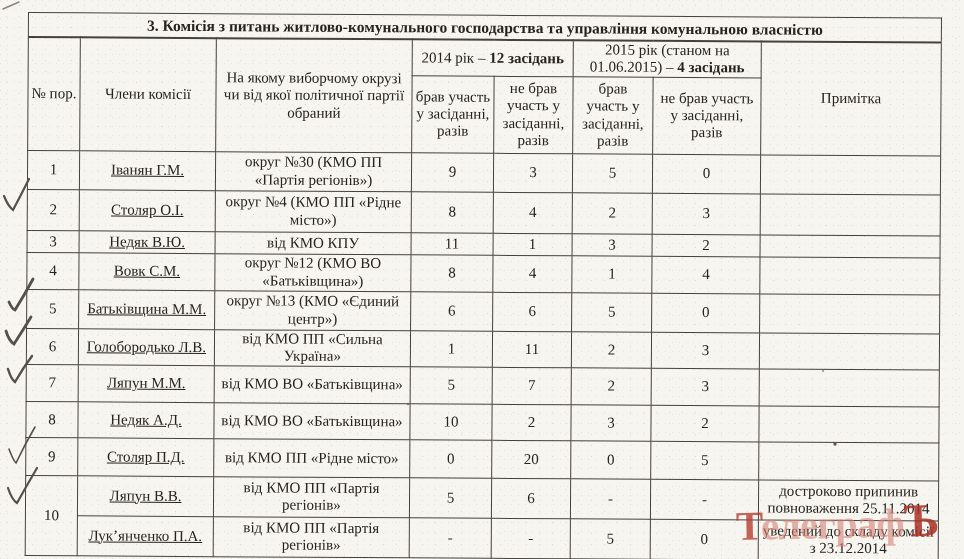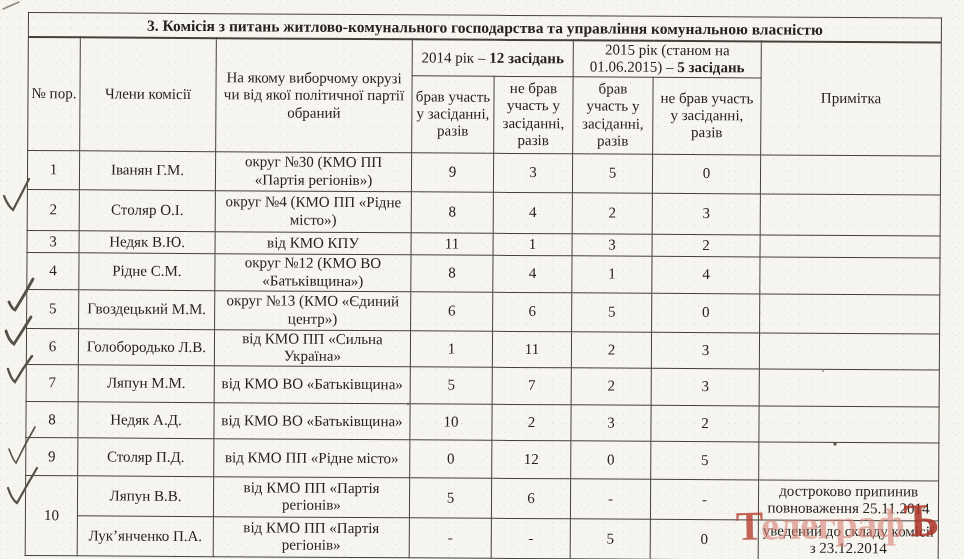--- a/index.html
+++ b/index.html
@@ -27,21 +27,21 @@
   }
   tr.title-row td {
     font-weight:bold; font-size:15.5px; height:21px;
     border-bottom-width:2px; padding:1px 2px;
   }
   tr.group-row td { height:32px; }
   tr.sub-row td { height:76px; }
   .bold { font-weight:bold; }
   .num-cell  { vertical-align:top; padding-top:4px; }
   .val-cell  { vertical-align:top; padding-top:3px; }
-  .name-cell { text-align:left; padding-left:6px; }
+  .name-cell { text-align:left; padding-left:6px;text-decoration:underline; }
   .note-cell { font-size:14.6px; line-height:1.25; }
   .r1  td { height:38px; } .r2  td { height:40px; } .r3  td { height:21px; }
   .r4  td { height:36px; } .r5  td { height:38px; } .r6  td { height:35px; }
   .r7  td { height:36px; } .r8  td { height:35px; } .r9  td { height:37px; }
   .r10 td { height:39px; } .r11 td { height:39px; }
   .overlay {
     position:absolute; left:0; top:0; width:964px; height:559px;
     pointer-events:none; z-index:3;
   }
   .watermark {
@@ -73,21 +73,21 @@
     </colgroup>
     <tbody>
         <tr class="title-row">
       <td colspan="8">3. Комісія з питань житлово-комунального господарства та управління комунальною власністю</td>
     </tr>
     <tr class="group-row">
       <td rowspan="2">№ пор.</td>
       <td rowspan="2">Члени комісії</td>
       <td rowspan="2">На якому виборчому окрузі чи від якої політичної партії обраний</td>
       <td colspan="2"><span>2014 рік – </span><span class="bold">12 засідань</span></td>
-      <td colspan="2"><span>2015 рік (станом на 01.06.2015) – </span><span class="bold">5 засідань</span></td>
+      <td colspan="2"><span>2015 рік (станом на 01.06.2015) – </span><span class="bold">4 засідань</span></td>
       <td rowspan="2">Примітка</td>
     </tr>
     <tr class="sub-row">
       <td>брав участь у засіданні, разів</td>
       <td>не брав участь у засіданні, разів</td>
       <td>брав участь у засіданні, разів</td>
       <td>не брав участь у засіданні, разів</td>
     </tr>
 
     <tr class="r1">
@@ -115,31 +115,31 @@
       <td class="name-cell">Недяк В.Ю.</td>
       <td>від КМО КПУ</td>
       <td class="val-cell">11</td>
       <td class="val-cell">1</td>
       <td class="val-cell">3</td>
       <td class="val-cell">2</td>
       <td class="note-cell"></td>
     </tr>
     <tr class="r4">
       <td class="num-cell">4</td>
-      <td class="name-cell">Рідне С.М.</td>
+      <td class="name-cell">Вовк С.М.</td>
       <td>округ №12 (КМО ВО «Батьківщина»)</td>
       <td class="val-cell">8</td>
       <td class="val-cell">4</td>
       <td class="val-cell">1</td>
       <td class="val-cell">4</td>
       <td class="note-cell"></td>
     </tr>
     <tr class="r5">
       <td class="num-cell">5</td>
-      <td class="name-cell">Гвоздецький М.М.</td>
+      <td class="name-cell">Батьківщина М.М.</td>
       <td>округ №13 (КМО «Єдиний центр»)</td>
       <td class="val-cell">6</td>
       <td class="val-cell">6</td>
       <td class="val-cell">5</td>
       <td class="val-cell">0</td>
       <td class="note-cell"></td>
     </tr>
     <tr class="r6">
       <td class="num-cell">6</td>
       <td class="name-cell">Голобородько Л.В.</td>
@@ -168,21 +168,21 @@
       <td class="val-cell">2</td>
       <td class="val-cell">3</td>
       <td class="val-cell">2</td>
       <td class="note-cell"></td>
     </tr>
     <tr class="r9">
       <td class="num-cell">9</td>
       <td class="name-cell">Столяр П.Д.</td>
       <td>від КМО ПП «Рідне місто»</td>
       <td class="val-cell">0</td>
-      <td class="val-cell">12</td>
+      <td class="val-cell">20</td>
       <td class="val-cell">0</td>
       <td class="val-cell">5</td>
       <td class="note-cell"></td>
     </tr>
     <tr class="r10">
       <td class="num-cell" rowspan="2" style="vertical-align:middle;padding-top:0">10</td>
       <td class="name-cell">Ляпун В.В.</td>
       <td>від КМО ПП «Партія регіонів»</td>
       <td>5</td>
       <td>6</td>

